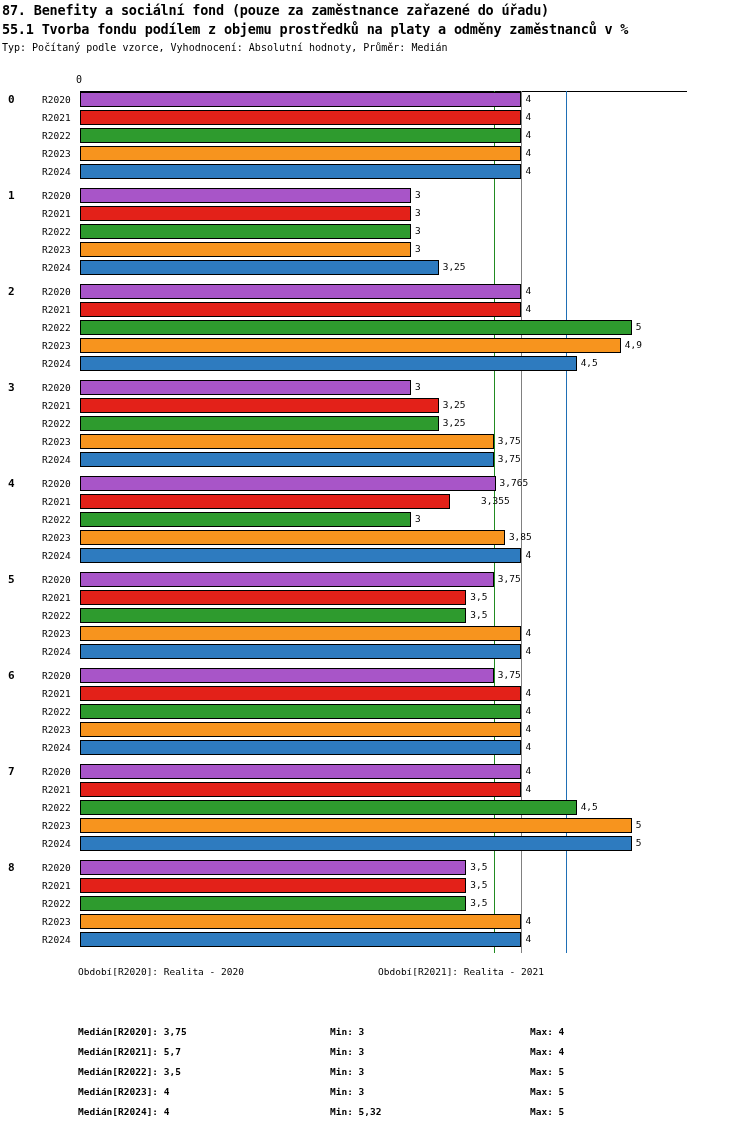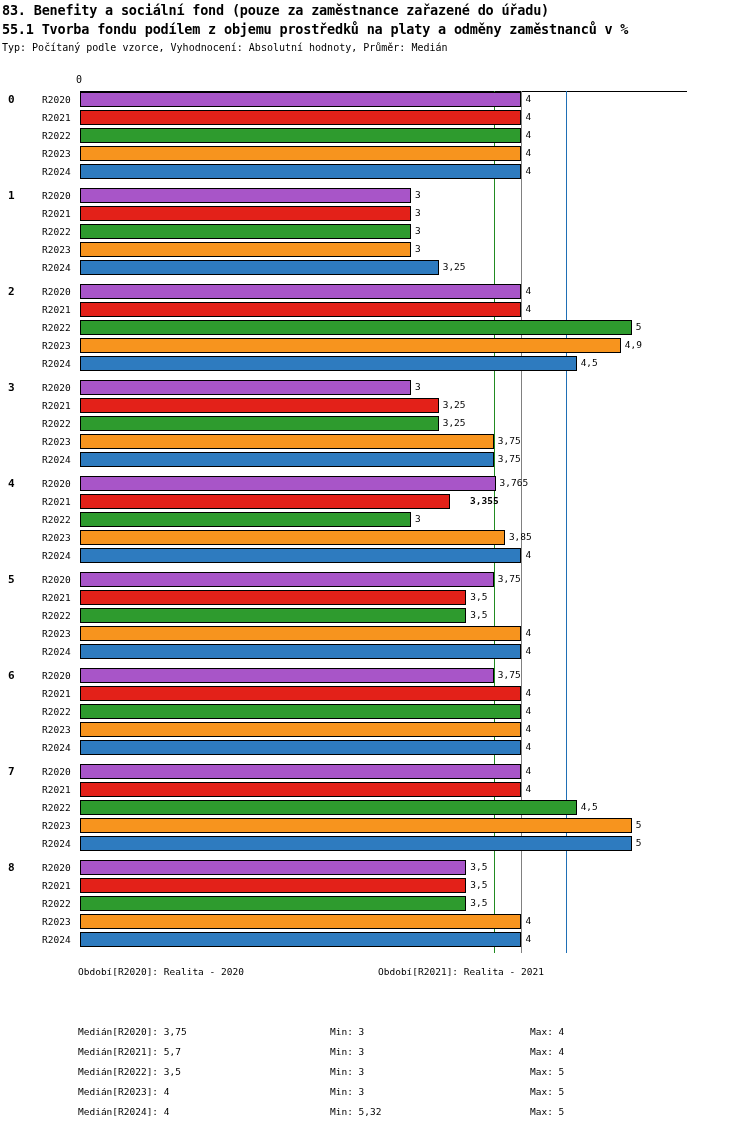--- a/index.html
+++ b/index.html
@@ -92,31 +92,31 @@
   }
   .legend-row { position: relative; height: 19px; text-align: right; }
   .legend-c1 { position: absolute; left: 78px; }
   .legend-c2 { position: absolute; left: 378px; }
   #stats {
     position: absolute;
     left: 0; top: 1026px;
     width: 750px;
     font-size: 9.5px;
   }
-  .stat-row { position: relative; height: 20px; }
+  .stat-row { position: relative; height: 20px; font-weight: bold; }
   .stat-c1 { position: absolute; left: 78px; }
   .stat-c2 { position: absolute; left: 330px; }
   .stat-c3 { position: absolute; left: 530px; }
 </style>
 </head>
 <body>
 
 <div id="root">
 
-  <div class="title1">83. Benefity a sociální fond (pouze za zaměstnance zařazené do úřadu)</div>
+  <div class="title1">87. Benefity a sociální fond (pouze za zaměstnance zařazené do úřadu)</div>
   <div class="title2">55.1 Tvorba fondu podílem z objemu prostředků na platy a odměny zaměstnanců v %</div>
   <div class="subtitle">Typ: Počítaný podle vzorce, Vyhodnocení: Absolutní hodnoty, Průměr: Medián</div>
 
   <div id="plot">
     <div class="axis-label-zero">0</div>
     <div class="axis-top"></div>
   <div class="grid-line" style="left: 493.864px; background: rgb(34, 139, 34);"></div>
       <div class="grid-line" style="left: 521.455px; background: rgb(128, 128, 128);"></div>
       <div class="grid-line" style="left: 565.6px; background: rgb(31, 111, 181);"></div>
       <div class="group" style="top: 17px; height: 90px;">
@@ -234,21 +234,21 @@
       <div class="group" style="top: 401px; height: 90px;">
         <div class="group-id" style="top: 2px;">4</div>
         <div class="row" style="top: 0px;">
           <div class="row-label">R2020</div>
           <div class="bar" style="width: 415.519px; left: 80px; background: rgb(168, 85, 200); top: 1px; position: absolute;"></div>
           <div class="bar-value" style="left: 499.519px;">3,765</div>
         </div>
         <div class="row" style="top: 18px;">
           <div class="row-label">R2021</div>
           <div class="bar" style="width: 370.27px; left: 80px; background: rgb(227, 33, 25); top: 1px; position: absolute;"></div>
-          <div class="bar-value" style="left: 470px; font-weight: bold;">3,355</div>
+          <div class="bar-value" style="left: 481px;">3,355</div>
         </div>
         <div class="row" style="top: 36px;">
           <div class="row-label">R2022</div>
           <div class="bar" style="width: 331.091px; left: 80px; background: rgb(46, 155, 46); top: 1px; position: absolute;"></div>
           <div class="bar-value" style="left: 415.091px;">3</div>
         </div>
         <div class="row" style="top: 54px;">
           <div class="row-label">R2023</div>
           <div class="bar" style="width: 424.9px; left: 80px; background: rgb(247, 148, 30); top: 1px; position: absolute;"></div>
           <div class="bar-value" style="left: 508.9px;">3,85</div>

